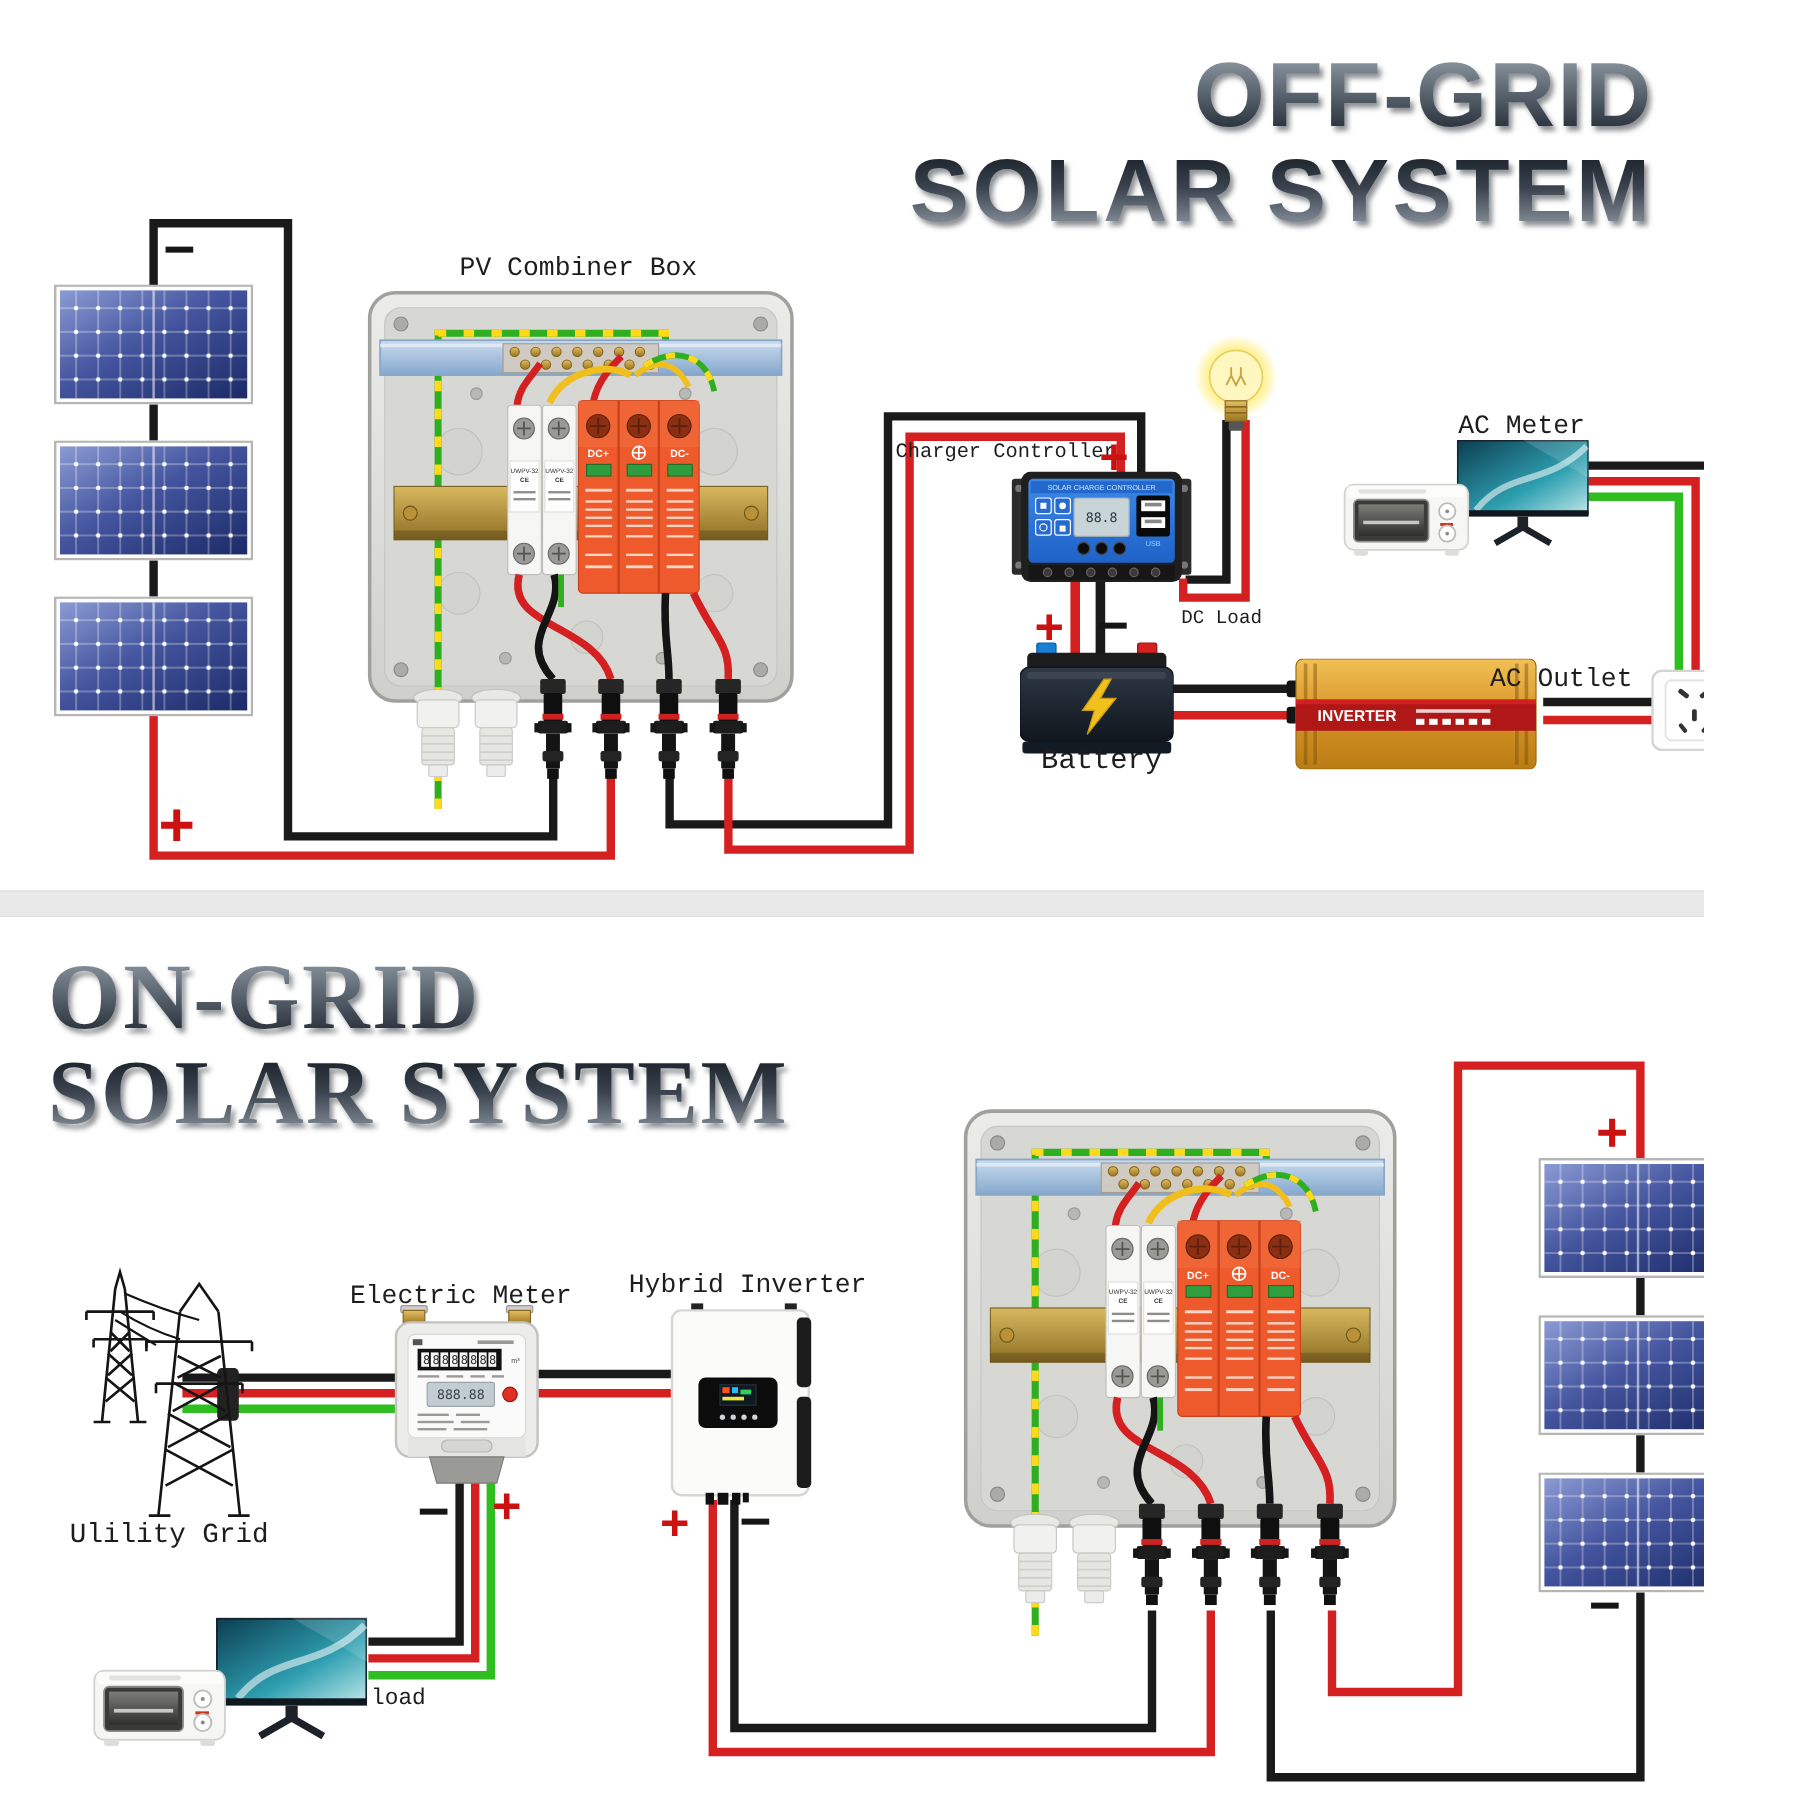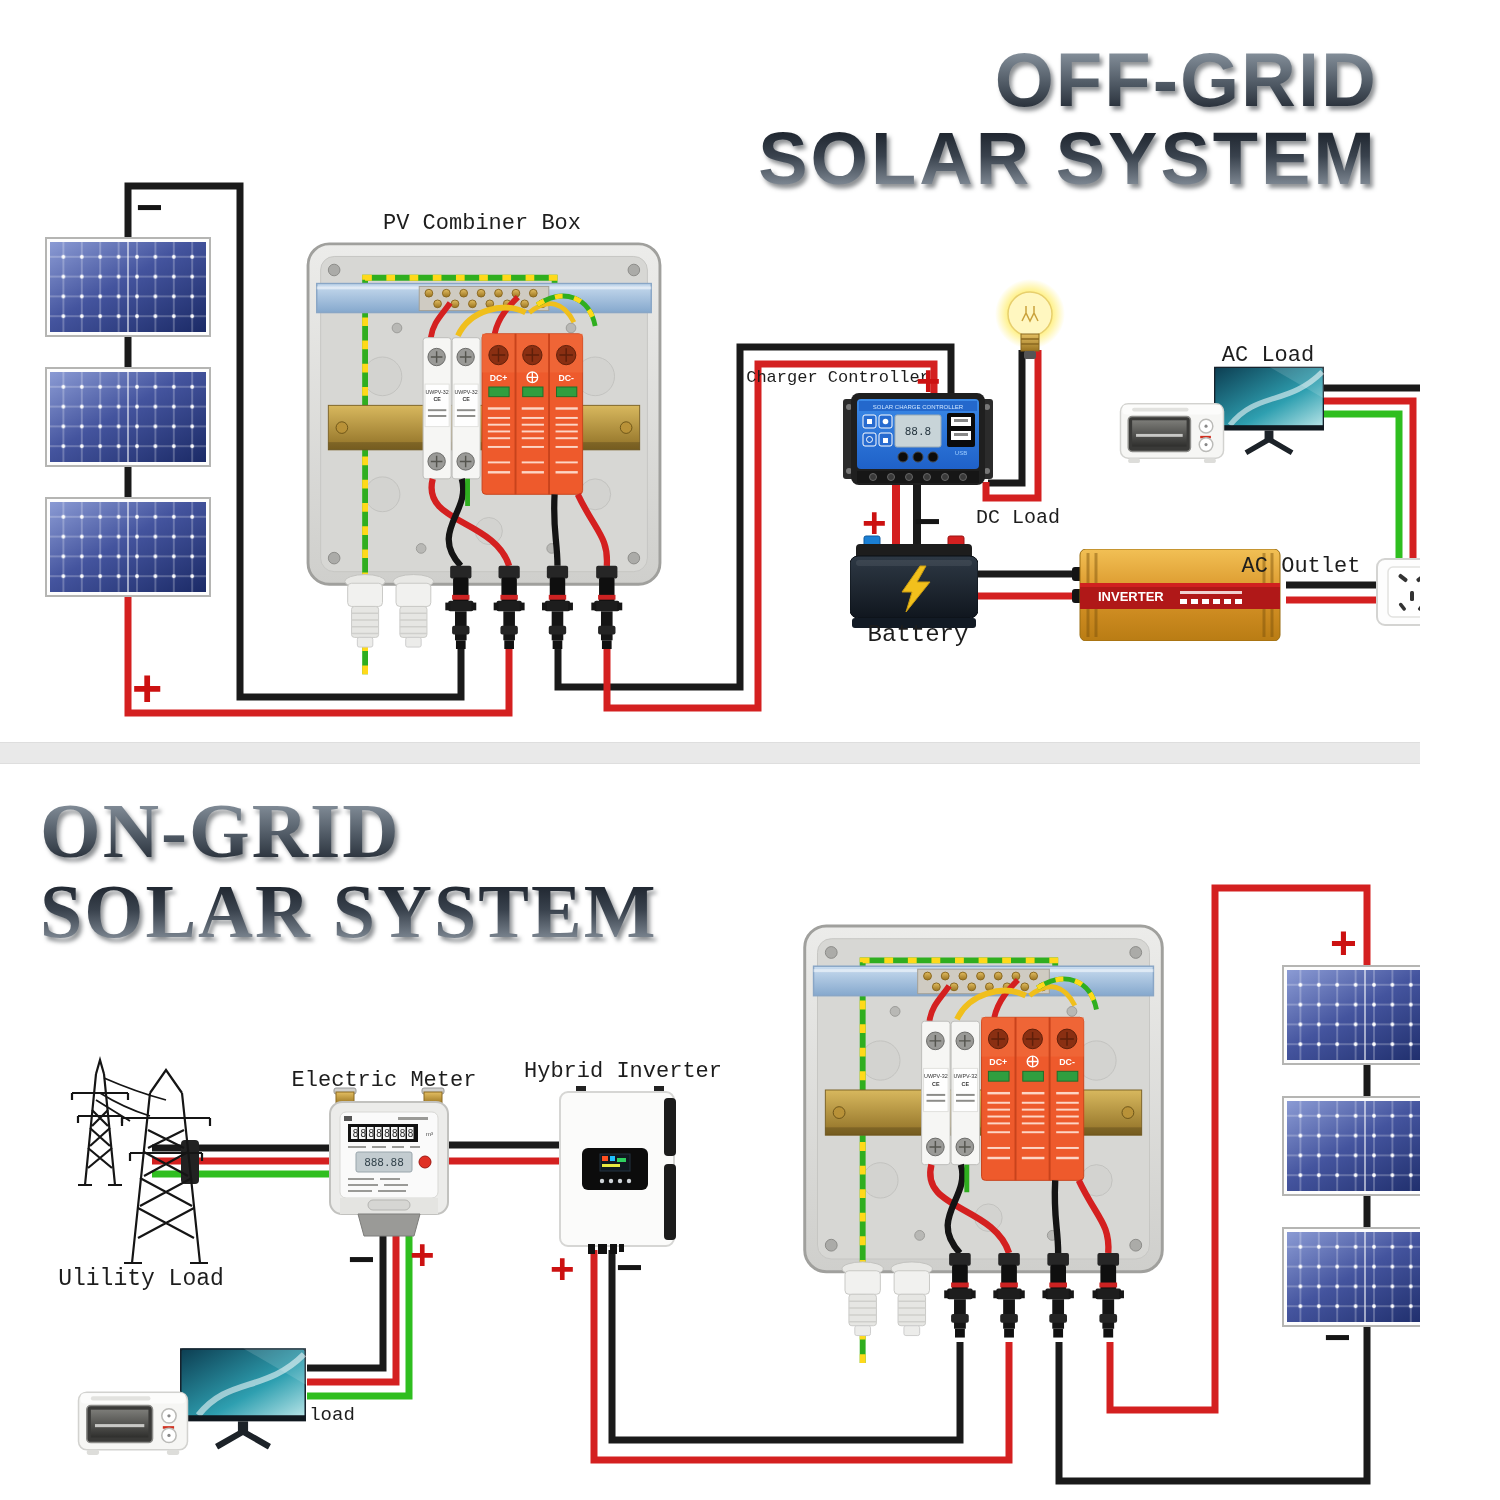--- a/index.html
+++ b/index.html
@@ -335,30 +335,30 @@
   </div>
   <div id="title-on" class="t3d" style="z-index:2">
     <div class="l1">ON-GRID</div>
     <div class="l2">SOLAR SYSTEM</div>
   </div>
   <div id="divider"></div>
 
   <div class="lbl" style="left:482px;top:211px;z-index:3">PV Combiner Box</div>
   <div class="lbl" style="left:838px;top:368px;font-size:17px;z-index:3">Charger Controller</div>
   <div class="sign plus" style="left:916px;top:360px;font-size:42px;z-index:3">+</div>
-  <div class="lbl" style="left:1018px;top:506px;font-size:20px;z-index:3">DC Load</div>
-  <div class="lbl" style="left:1268px;top:343px;z-index:3">AC Load</div>
+  <div class="lbl" style="left:1018px;top:506px;font-size:16px;z-index:3">DC Load</div>
+  <div class="lbl" style="left:1268px;top:343px;z-index:3">AC Meter</div>
   <div class="lbl" style="left:918px;top:621px;font-size:24px;z-index:3">Battery</div>
   <div class="lbl" style="left:1301px;top:554px;z-index:3">AC Outlet</div>
   <div class="sign minus" style="left:136px;top:184px;font-size:46px;z-index:3">−</div>
   <div class="sign plus" style="left:132px;top:662px;font-size:52px;z-index:3">+</div>
   <div class="sign plus" style="left:862px;top:502px;font-size:42px;z-index:3">+</div>
   <div class="sign minus" style="left:914px;top:498px;font-size:46px;z-index:3">−</div>
 
-  <div class="lbl" style="left:141px;top:1266px;font-size:23px;z-index:3">Ulility Load</div>
+  <div class="lbl" style="left:141px;top:1266px;font-size:23px;z-index:3">Ulility Grid</div>
   <div class="lbl" style="left:384px;top:1068px;z-index:3">Electric Meter</div>
   <div class="lbl" style="left:623px;top:1059px;z-index:3">Hybrid Inverter</div>
   <div class="lbl" style="left:332px;top:1404px;font-size:19px;z-index:3">load</div>
   <div class="sign minus" style="left:348px;top:1236px;font-size:46px;z-index:3">−</div>
   <div class="sign plus" style="left:410px;top:1234px;font-size:42px;z-index:3">+</div>
   <div class="sign plus" style="left:550px;top:1248px;font-size:42px;z-index:3">+</div>
   <div class="sign minus" style="left:616px;top:1244px;font-size:46px;z-index:3">−</div>
   <div class="sign plus" style="left:1330px;top:920px;font-size:46px;z-index:3">+</div>
   <div class="sign minus" style="left:1324px;top:1314px;font-size:46px;z-index:3">−</div>
 

